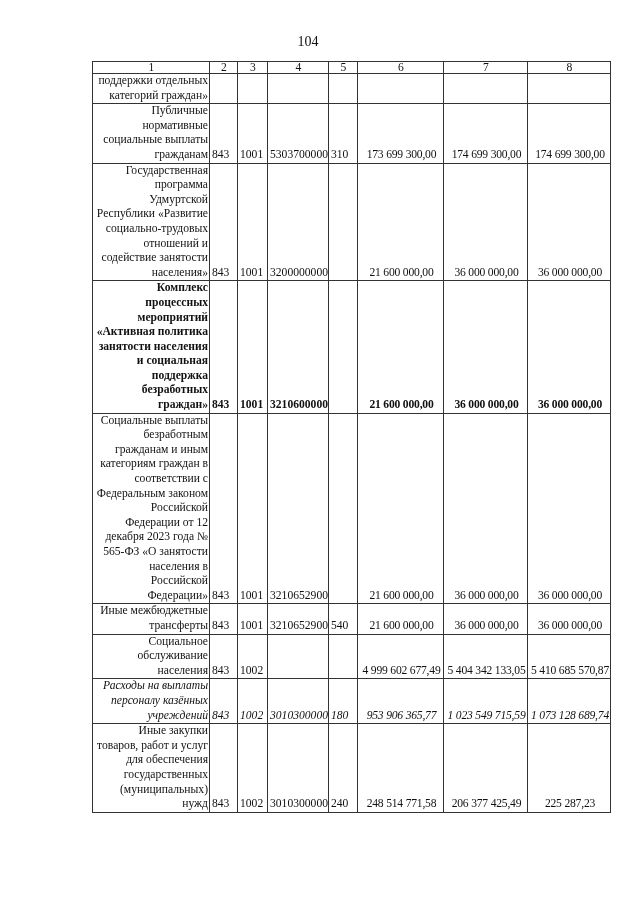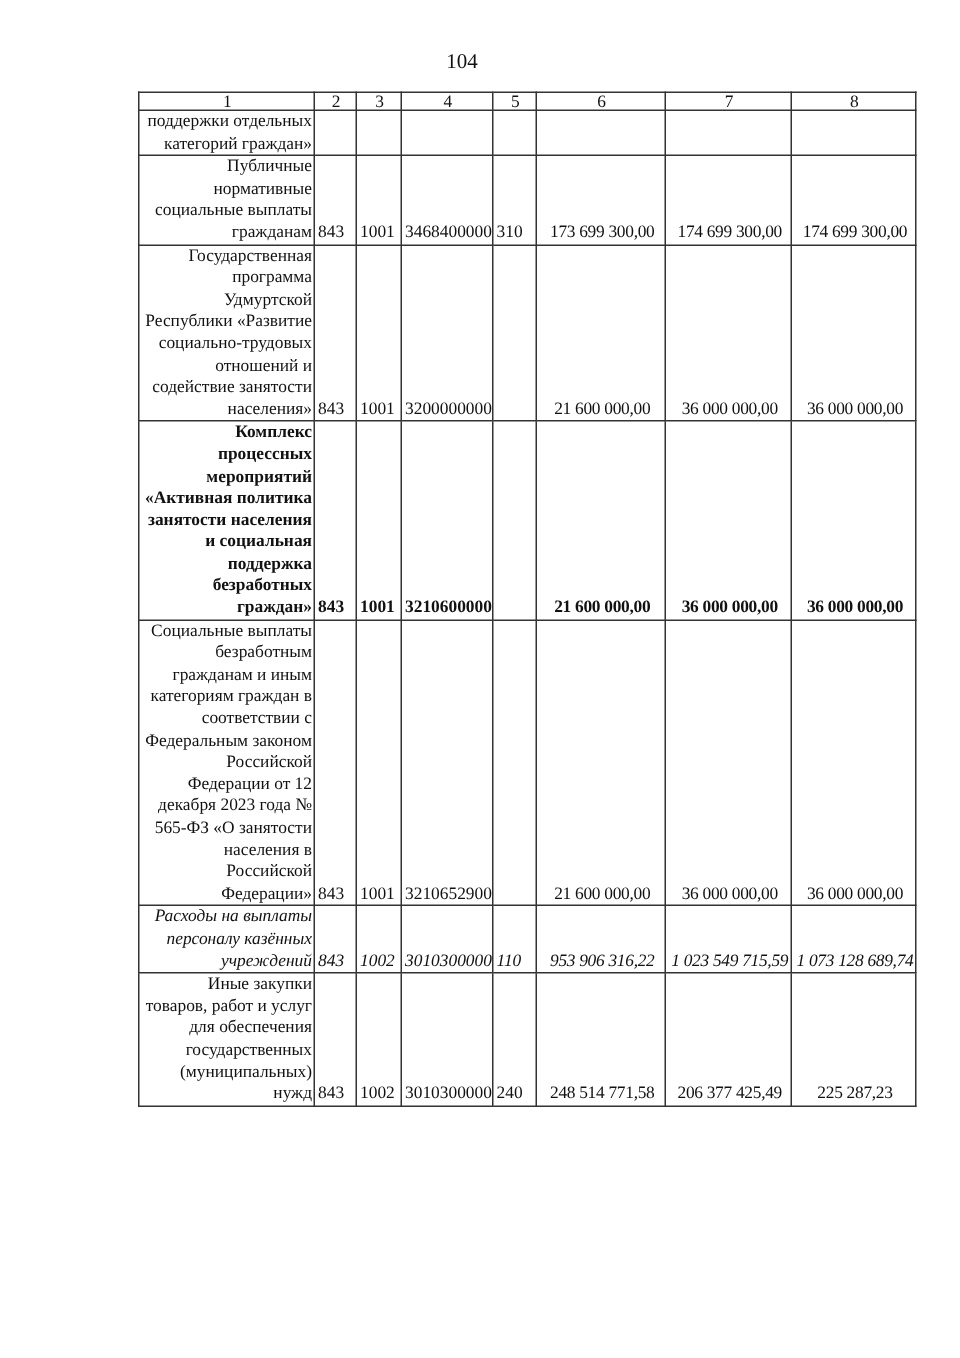--- a/index.html
+++ b/index.html
@@ -55,21 +55,21 @@
         <td class="c"></td>
         <td class="c"></td>
         <td class="r"></td>
         <td class="r"></td>
         <td class="r"></td>
       </tr>
       <tr style="height: 48px;">
         <td class="name">Публичные нормативные социальные выплаты гражданам</td>
         <td class="c">843</td>
         <td class="c">1001</td>
-        <td class="c">3468400000</td>
+        <td class="c">5303700000</td>
         <td class="c">310</td>
         <td class="r">173 699 300,00</td>
         <td class="r">174 699 300,00</td>
         <td class="r">174 699 300,00</td>
       </tr>
       <tr style="height: 89px; padding-left: 20px;">
         <td class="name">Государственная программа Удмуртской Республики «Развитие социально-трудовых отношений и содействие занятости населения»</td>
         <td class="c">843</td>
         <td class="c">1001</td>
         <td class="c">3200000000</td>
@@ -91,27 +91,47 @@
       <tr style="height: 137px; margin-left: 32px;">
         <td class="name">Социальные выплаты безработным гражданам и иным категориям граждан в соответствии с Федеральным законом Российской Федерации от 12 декабря 2023 года № 565-ФЗ «О занятости населения в Российской Федерации»</td>
         <td class="c">843</td>
         <td class="c">1001</td>
         <td class="c">3210652900</td>
         <td class="c"></td>
         <td class="r">21 600 000,00</td>
         <td class="r">36 000 000,00</td>
         <td class="r">36 000 000,00</td>
       </tr>
+      <tr style="height: 25px;">
+        <td class="name">Иные межбюджетные трансферты</td>
+        <td class="c">843</td>
+        <td class="c">1001</td>
+        <td class="c">3210652900</td>
+        <td class="c">540</td>
+        <td class="r">21 600 000,00</td>
+        <td class="r">36 000 000,00</td>
+        <td class="r">36 000 000,00</td>
+      </tr>
+      <tr style="height: 38px;">
+        <td class="name">Социальное обслуживание населения</td>
+        <td class="c">843</td>
+        <td class="c">1002</td>
+        <td class="c"></td>
+        <td class="c"></td>
+        <td class="r">4 999 602 677,49</td>
+        <td class="r">5 404 342 133,05</td>
+        <td class="r">5 410 685 570,87</td>
+      </tr>
       <tr style="height: 38px; font-style: italic;">
         <td class="name">Расходы на выплаты персоналу казённых учреждений</td>
         <td class="c">843</td>
         <td class="c">1002</td>
         <td class="c">3010300000</td>
-        <td class="c">110</td>
-        <td class="r">953 906 316,22</td>
+        <td class="c">180</td>
+        <td class="r">953 906 365,77</td>
         <td class="r">1 023 549 715,59</td>
         <td class="r">1 073 128 689,74</td>
       </tr>
       <tr style="height: 63px;">
         <td class="name">Иные закупки товаров, работ и услуг для обеспечения государственных (муниципальных) нужд</td>
         <td class="c">843</td>
         <td class="c">1002</td>
         <td class="c">3010300000</td>
         <td class="c">240</td>
         <td class="r">248 514 771,58</td>

